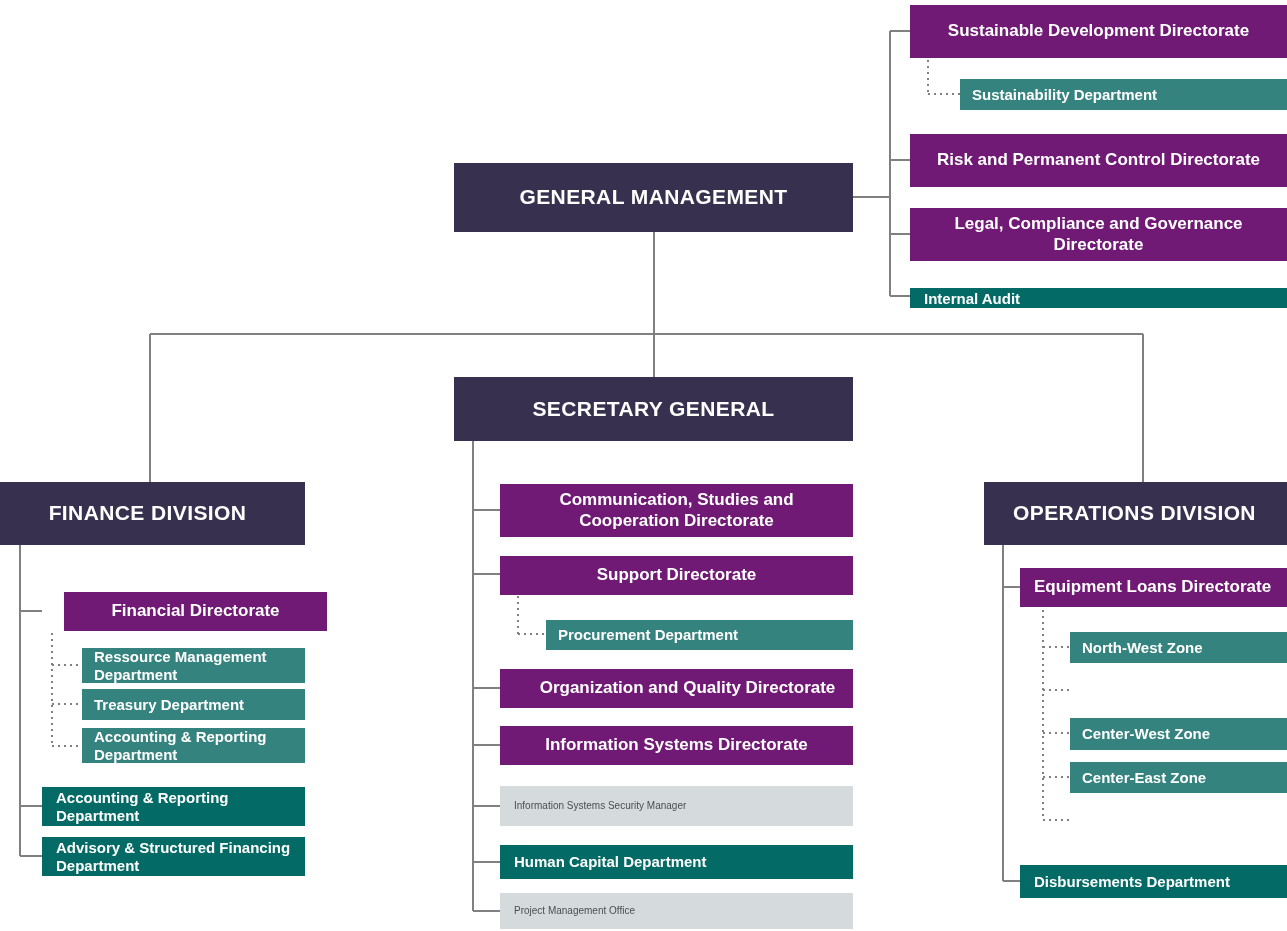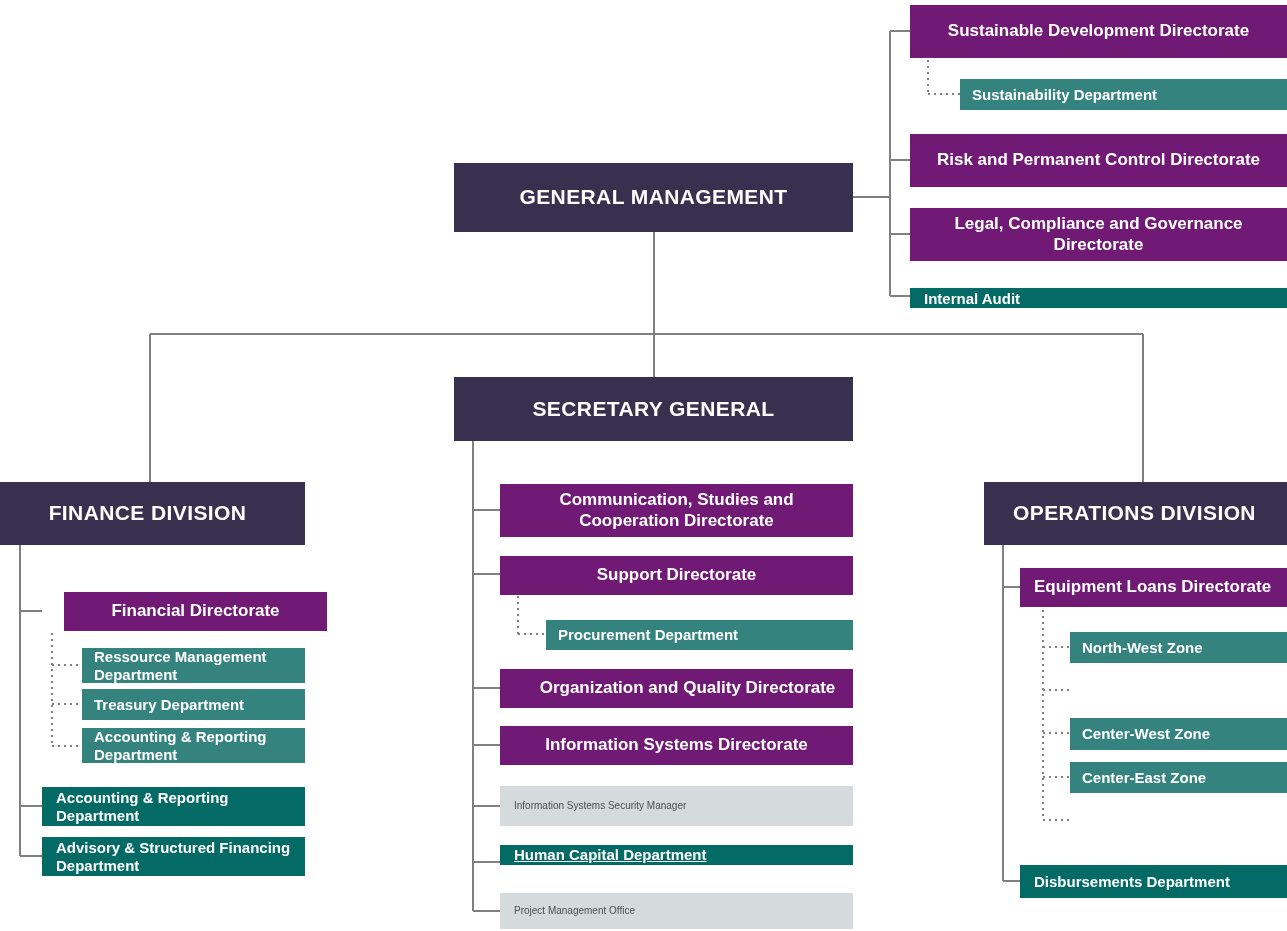--- a/index.html
+++ b/index.html
@@ -232,21 +232,21 @@
   </div>
 
   <div class="node t-dir" style="left:500px; top:726px; width:353px; height:39px;">
     <span>Information Systems Directorate</span>
   </div>
 
   <div class="node t-staff" style="left:500px; top:786px; width:353px; height:40px;">
     <span>Information Systems Security Manager</span>
   </div>
 
-  <div class="node t-unit" style="left:500px; top:845px; width:353px; height:20px;text-decoration:underline;">
+  <div class="node t-unit" style="left:500px; top:845px; width:353px; height:34px;">
     <span>Human Capital Department</span>
   </div>
 
   <div class="node t-staff" style="left:500px; top:893px; width:353px; height:36px;">
     <span>Project Management Office</span>
   </div>
 
   <div class="node t-root clip-right" style="left:984px; top:482px; width:303px; height:63px;">
     <span>OPERATIONS DIVISION</span>
   </div>

